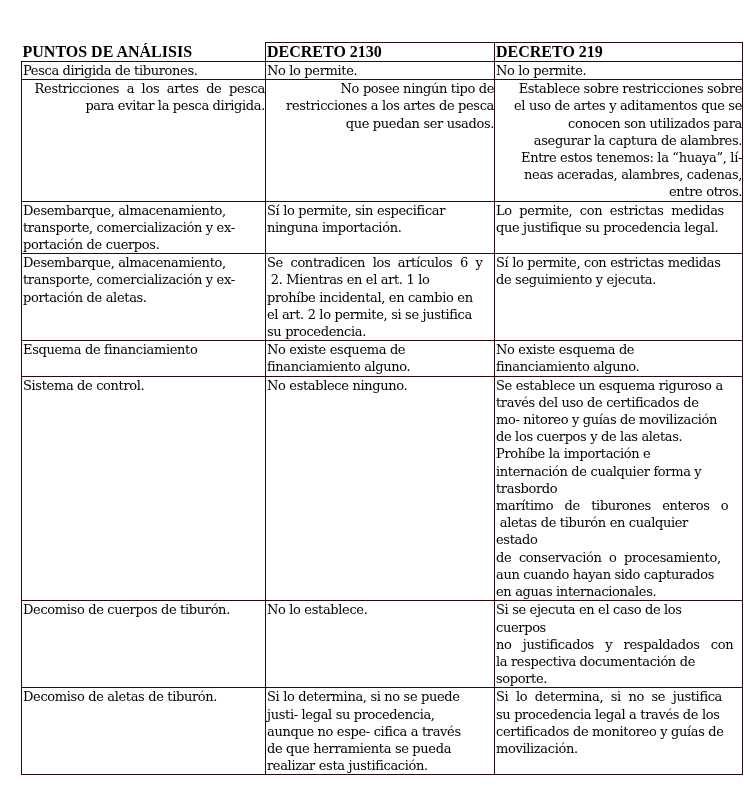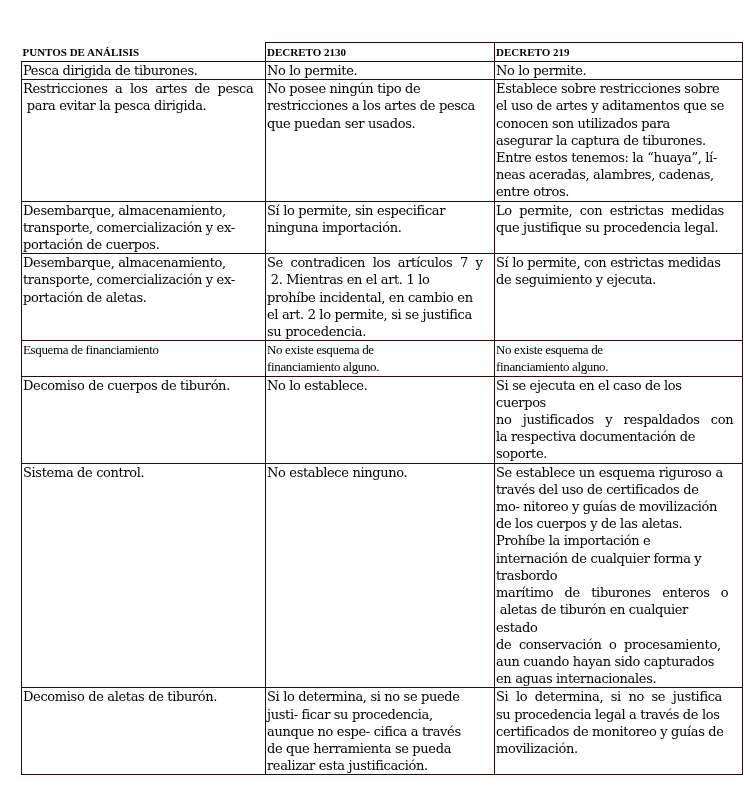--- a/index.html
+++ b/index.html
@@ -5,21 +5,21 @@
   html, body { margin: 0; padding: 0; background: #ffffff; }
   body { width: 744px; height: 787px; position: relative; overflow: hidden;
          font-family: "DejaVu Serif", "Liberation Serif", serif; color: #000; }
   .tbl { position: absolute; left: 21px; top: 42px; border-collapse: collapse; table-layout: fixed; }
   .tbl td { border: 1px solid #2a0a0a; vertical-align: top; padding: 0 0 0 1px;
             font-size: 13px; line-height: 17.2px; letter-spacing: -0.35px; overflow: hidden; }
   .tbl td.c1 { width: 242px; }
   .tbl td.c2 { width: 227px; margin-top: 12px; }
   .tbl td.c3 { width: 246px; }
   .tbl tr.head td { font-weight: bold; font-family: "Liberation Serif", "DejaVu Serif", serif;
-                    font-size: 11px; line-height: 18px; letter-spacing: 0; }
+                    font-size: 16px; line-height: 18px; letter-spacing: 0; }
   .tbl tr.head td.c1 { border-top: none; border-left: none; }
   .ln { display: block; white-space: pre; }
 </style>
 </head>
 <body>
 
 <table class="tbl">
   <tbody id="tbody">
     <tr class="head" style="height:19px">
       <td class="c1">PUNTOS DE ANÁLISIS</td>
@@ -30,35 +30,35 @@
         <td class="c1">
           <span class="ln">Pesca dirigida de tiburones.</span>
         </td>
         <td class="c2">
           <span class="ln">No lo permite.</span>
         </td>
         <td class="c3">
           <span class="ln">No lo permite.</span>
         </td>
       </tr>
-      <tr style="height: 120px;">
+      <tr style="height: 120px; text-align: right;">
         <td class="c1">
           <span class="ln">Restricciones  a  los  artes  de  pesca</span>
           <span class="ln"> para evitar la pesca dirigida.</span>
         </td>
         <td class="c2">
           <span class="ln">No posee ningún tipo de</span>
           <span class="ln">restricciones a los artes de pesca</span>
           <span class="ln">que puedan ser usados.</span>
         </td>
         <td class="c3">
           <span class="ln">Establece sobre restricciones sobre</span>
           <span class="ln">el uso de artes y aditamentos que se</span>
           <span class="ln">conocen son utilizados para</span>
-          <span class="ln">asegurar la captura de tiburones.</span>
+          <span class="ln">asegurar la captura de alambres.</span>
           <span class="ln">Entre estos tenemos: la “huaya”, lí-</span>
           <span class="ln">neas aceradas, alambres, cadenas,</span>
           <span class="ln">entre otros.</span>
         </td>
       </tr>
       <tr style="height: 52px;">
         <td class="c1">
           <span class="ln">Desembarque, almacenamiento,</span>
           <span class="ln">transporte, comercialización y ex-</span>
           <span class="ln">portación de cuerpos.</span>
@@ -72,57 +72,42 @@
           <span class="ln">que justifique su procedencia legal.</span>
         </td>
       </tr>
       <tr style="height: 86px;">
         <td class="c1">
           <span class="ln">Desembarque, almacenamiento,</span>
           <span class="ln">transporte, comercialización y ex-</span>
           <span class="ln">portación de aletas.</span>
         </td>
         <td class="c2">
-          <span class="ln">Se  contradicen  los  artículos  7  y</span>
+          <span class="ln">Se  contradicen  los  artículos  6  y</span>
           <span class="ln"> 2. Mientras en el art. 1 lo</span>
           <span class="ln">prohíbe incidental, en cambio en</span>
           <span class="ln">el art. 2 lo permite, si se justifica</span>
           <span class="ln">su procedencia.</span>
         </td>
         <td class="c3">
           <span class="ln">Sí lo permite, con estrictas medidas</span>
           <span class="ln">de seguimiento y ejecuta.</span>
         </td>
       </tr>
-      <tr style="height: 35px; font-family: Liberation Serif, serif;">
+      <tr style="height: 35px;">
         <td class="c1">
           <span class="ln">Esquema de financiamiento</span>
         </td>
         <td class="c2">
           <span class="ln">No existe esquema de</span>
           <span class="ln">financiamiento alguno.</span>
         </td>
         <td class="c3">
           <span class="ln">No existe esquema de</span>
           <span class="ln">financiamiento alguno.</span>
-        </td>
-      </tr>
-      <tr style="height: 86px;">
-        <td class="c1">
-          <span class="ln">Decomiso de cuerpos de tiburón.</span>
-        </td>
-        <td class="c2">
-          <span class="ln">No lo establece.</span>
-        </td>
-        <td class="c3">
-          <span class="ln">Si se ejecuta en el caso de los</span>
-          <span class="ln">cuerpos</span>
-          <span class="ln">no   justificados   y   respaldados   con</span>
-          <span class="ln">la respectiva documentación de</span>
-          <span class="ln">soporte.</span>
         </td>
       </tr>
       <tr style="height: 223px;">
         <td class="c1">
           <span class="ln">Sistema de control.</span>
         </td>
         <td class="c2">
           <span class="ln">No establece ninguno.</span>
         </td>
         <td class="c3">
@@ -134,27 +119,42 @@
           <span class="ln">internación de cualquier forma y</span>
           <span class="ln">trasbordo</span>
           <span class="ln">marítimo   de   tiburones   enteros   o</span>
           <span class="ln"> aletas de tiburón en cualquier</span>
           <span class="ln">estado</span>
           <span class="ln">de  conservación  o  procesamiento,</span>
           <span class="ln">aun cuando hayan sido capturados</span>
           <span class="ln">en aguas internacionales.</span>
         </td>
       </tr>
+      <tr style="height: 86px;">
+        <td class="c1">
+          <span class="ln">Decomiso de cuerpos de tiburón.</span>
+        </td>
+        <td class="c2">
+          <span class="ln">No lo establece.</span>
+        </td>
+        <td class="c3">
+          <span class="ln">Si se ejecuta en el caso de los</span>
+          <span class="ln">cuerpos</span>
+          <span class="ln">no   justificados   y   respaldados   con</span>
+          <span class="ln">la respectiva documentación de</span>
+          <span class="ln">soporte.</span>
+        </td>
+      </tr>
       <tr style="height: 85px;">
         <td class="c1">
           <span class="ln">Decomiso de aletas de tiburón.</span>
         </td>
         <td class="c2">
           <span class="ln">Si lo determina, si no se puede</span>
-          <span class="ln">justi- ficar su procedencia,</span>
+          <span class="ln">justi- legal su procedencia,</span>
           <span class="ln">aunque no espe- cifica a través</span>
           <span class="ln">de que herramienta se pueda</span>
           <span class="ln">realizar esta justificación.</span>
         </td>
         <td class="c3">
           <span class="ln">Si  lo  determina,  si  no  se  justifica</span>
           <span class="ln">su procedencia legal a través de los</span>
           <span class="ln">certificados de monitoreo y guías de</span>
           <span class="ln">movilización.</span>
         </td>

